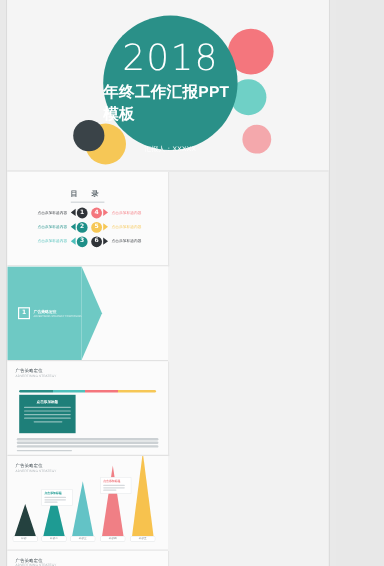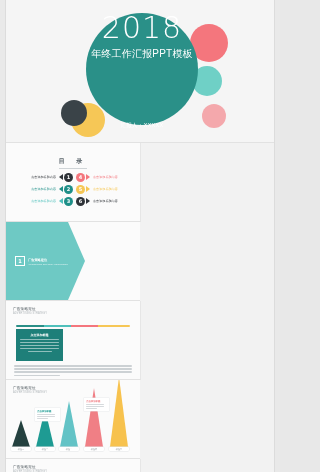--- a/index.html
+++ b/index.html
@@ -22,24 +22,24 @@
   
   .hero{height:142px;background:#f5f5f5;}
   .hero .c{position:absolute;border-radius:50%;}
   .c-main{width:112px;height:112px;left:80px;top:13px;background:#2a9088;z-index:3;}
   .c-pink{width:38px;height:38px;left:184px;top:24px;background:#f4767d;z-index:2;}
   .c-mint{width:30px;height:30px;left:186px;top:66px;background:#6fd0c6;z-index:2;}
   .c-yellow{width:34px;height:34px;left:65px;top:103px;background:#f6c756;z-index:2;}
   .c-dark{width:26px;height:26px;left:55px;top:100px;background:#3a4348;z-index:4;}
   .c-rose{width:24px;height:24px;left:196px;top:104px;background:#f4a0a4;z-index:1;opacity:.9;}
   .hero-txt{position:absolute;z-index:6;left:80px;top:13px;width:112px;height:112px;
-            display:flex;flex-direction:column;align-items:center;justify-content:flex-start;}
+            display:flex;flex-direction:column;align-items:center;justify-content:center;}
   .yr{color:#fff;font-size:30px;line-height:30px;font-weight:300;letter-spacing:1px;
       font-family:"DejaVu Sans",sans-serif;}
-  .sub{color:#fff;font-size:10px;font-weight:normal;margin-top:4px;letter-spacing:.2px;}
+  .sub{color:#fff;font-size:13px;font-weight:bold;margin-top:4px;letter-spacing:.2px;}
   .presenter{position:absolute;z-index:6;left:80px;top:113px;width:112px;text-align:center;}
   .presenter .ln{width:62px;height:1px;background:rgba(255,255,255,.55);margin:0 auto 3px;}
   .presenter .tx{color:#fff;font-size:5.5px;letter-spacing:.3px;}
 
   
   .stitle{position:absolute;left:7px;top:6px;font-size:3.6px;color:#3f4a50;letter-spacing:.2px;}
   .ssub{position:absolute;left:7px;top:11px;font-size:2.6px;color:#b0b6ba;letter-spacing:.1px;}
 
   
   .toc-h{position:absolute;left:0;right:0;top:14px;text-align:center;font-size:6px;color:#5d676d;

